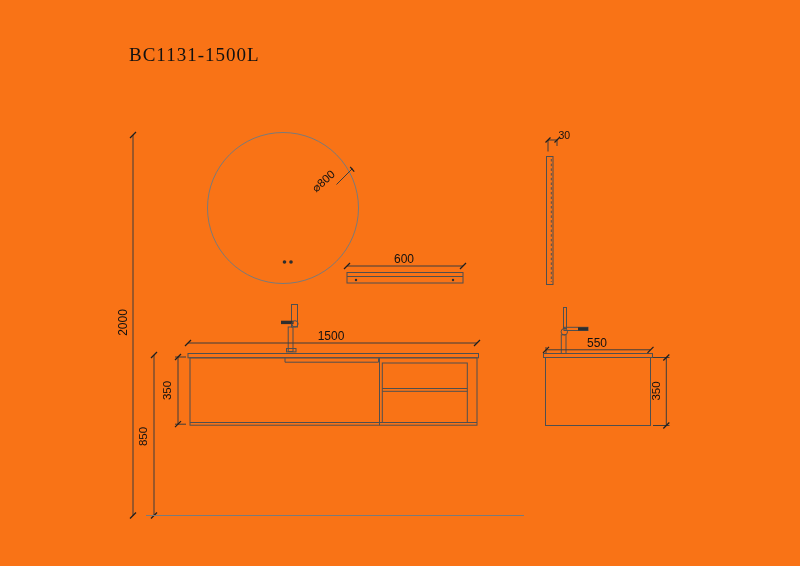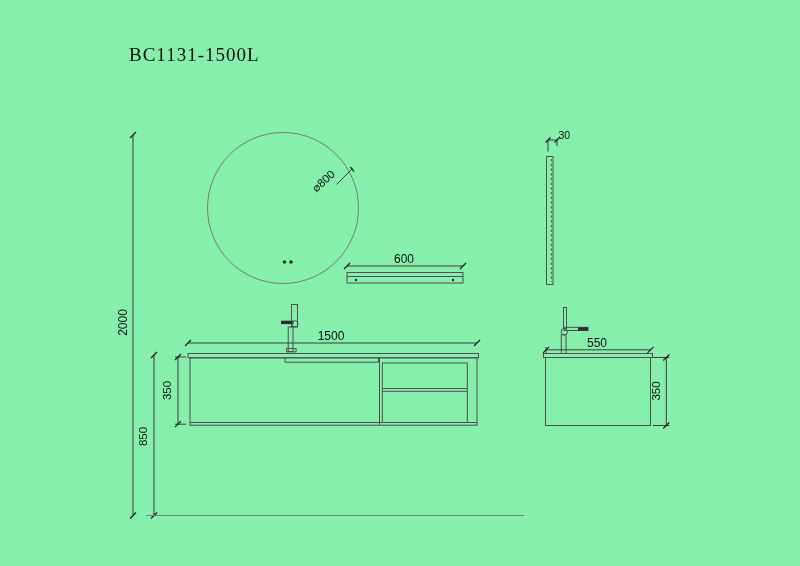--- a/index.html
+++ b/index.html
@@ -1,19 +1,19 @@
 <!DOCTYPE html>
 <html><head>
 <meta charset="utf-8">
 <style>
   html,body{margin:0;padding:0;background:#f2f2f2;}
   .page{
     position:relative;
     width:800px;height:566px;
-    background:#86efac;
+    background:#f97316;
     overflow:hidden;
     font-family:"Liberation Sans","DejaVu Sans",sans-serif;
   }
   .title{
     position:absolute;left:129px;top:44px;
     font-family:"Liberation Serif","DejaVu Serif",serif;
     font-size:19px;color:#111;letter-spacing:1px;white-space:nowrap;
   }
   svg{position:absolute;left:0;top:0;}
   .ln{stroke:#4f4f4f;stroke-width:1;fill:none;}

